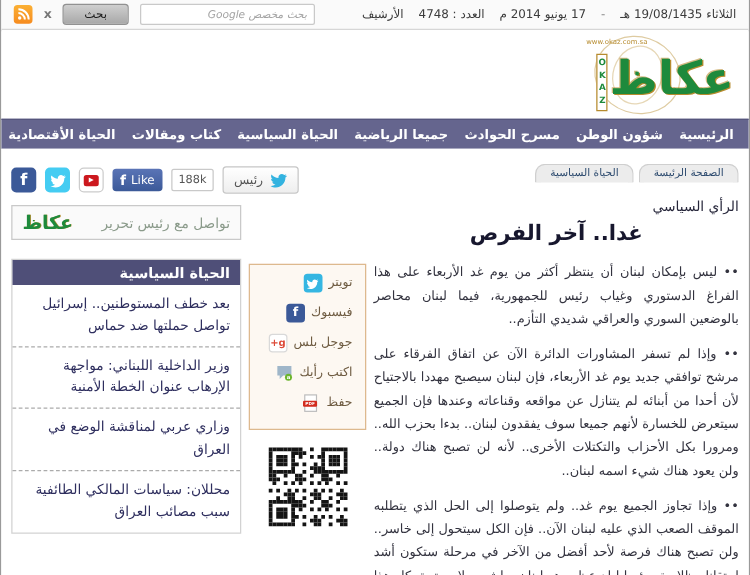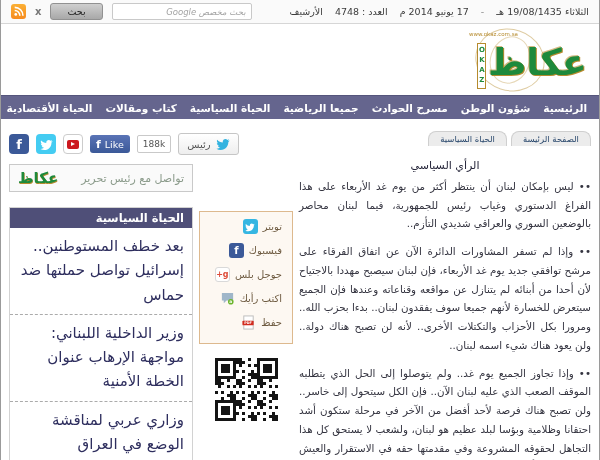--- a/index.html
+++ b/index.html
@@ -33,21 +33,21 @@
   .nav{position:absolute;top:95px;left:0;right:0;height:24px;background:#65658e;border-top:1px solid #55557c;display:flex;align-items:center;gap:13px;padding:0 12px;font-size:10.5px;font-weight:bold}
   .nav a{color:#fff;white-space:nowrap}
 
   
   .content{position:absolute;top:119px;left:0;right:0;bottom:0;background:#fff}
 
   
   .main-col{position:absolute;top:12px;right:8px;width:292px}
   .breadcrumb{display:flex;gap:4px}
   .crumb{background:#ececec;border:1px solid #cfcfcf;border-bottom:none;border-radius:8px 8px 0 0;padding:2px 11px;font-size:8.5px;color:#2c4a6e;white-space:nowrap}
-  .category{text-align:center;font-size:11px;color:#26263a;margin:13px 0 5px}
+  .category{text-align:right;font-size:11px;color:#26263a;margin:13px 0 5px}
   .title{text-align:center;font-size:17px;font-weight:bold;color:#17172e;margin-bottom:12px}
   .para{font-size:10.3px;line-height:1.82;color:#33333f;text-align:justify;margin-bottom:9px}
 
   
   .share-col{position:absolute;top:92px;left:198px;width:94px}
   .share-box{border:1px solid #ddb98e;background:#fdf8f2}
   .share-header{height:20px;background:#b3561d;color:#fff;font-size:10px;font-weight:bold;display:flex;align-items:center;gap:4px;padding:0 7px}
   .share-list{padding:7px 10px 4px}
   .share-item{display:flex;align-items:center;gap:5px;margin-bottom:9px;font-size:10px;color:#6e5b41;cursor:pointer}
   .si{width:15px;height:15px;border-radius:3px;display:inline-flex;align-items:center;justify-content:center;flex:0 0 auto;font-weight:bold}
@@ -68,21 +68,21 @@
   .yt-play:after{content:"";border-left:4px solid #fff;border-top:2.5px solid transparent;border-bottom:2.5px solid transparent}
   .fb-like{display:flex;align-items:center;height:18px;background:linear-gradient(#5a74b6,#3b5998);border-radius:3px;color:#fff;font-size:9.5px;padding:0 6px;gap:4px;cursor:pointer;direction:ltr}
   .fb-like .f{font-weight:bold;font-size:11px}
   .like-count{height:18px;border:1px solid #c9c9c9;background:#fff;border-radius:2px;font-size:9px;color:#555;display:flex;align-items:center;padding:0 5px;direction:ltr}
   .follow-btn{display:flex;align-items:center;gap:5px;height:22px;border:1px solid #c6c6c6;background:linear-gradient(#fff,#eee);border-radius:3px;padding:0 8px;font-size:10px;color:#555;cursor:pointer}
   .contact-box{display:flex;align-items:center;justify-content:space-between;border:1px solid #c9c9c9;background:#fafafa;padding:4px 8px;margin-bottom:15px;cursor:pointer}
   .contact-text{font-size:11px;color:#8a9a8a;font-weight:normal;letter-spacing:.5px}
   .contact-logo{font-size:15px;font-weight:bold;color:#1e8a3c;text-shadow:.5px .5px 0 #b68b2e}
   .side-box{border:1px solid #d2d2d2}
   .side-header{height:20px;background:#4f4f78;color:#fff;font-size:11.5px;font-weight:bold;display:flex;align-items:center;padding:0 8px}
-  .side-item{display:block;padding:6px 8px 7px;font-size:15px;line-height:1.62;color:#2e2e5e;border-bottom:1px dashed #ababab}
+  .side-item{display:block;padding:6px 8px 7px;font-size:11px;line-height:1.62;color:#2e2e5e;border-bottom:1px dashed #ababab}
   .side-item:last-child{border-bottom:none}
 </style>
 </head>
 <body>
 
 <div class="page">
 
   <div class="topbar">
     <div class="tb-dates">
       <span>الثلاثاء 19/08/1435 هـ</span>
@@ -128,20 +128,21 @@
   </nav>
 
   <div class="content">
 
     <div class="main-col">
       <div class="breadcrumb">
         <a class="crumb">الصفحة الرئيسة</a>
         <a class="crumb">الحياة السياسية</a>
       </div>
       <div class="category">الرأي السياسي</div>
+      <h1 class="title">غدا.. آخر الفرص</h1>
       <p class="para">•• ليس بإمكان لبنان أن ينتظر أكثر من يوم غد الأربعاء على هذا الفراغ الدستوري وغياب رئيس للجمهورية، فيما لبنان محاصر بالوضعين السوري والعراقي شديدي التأزم..</p>
       <p class="para">•• وإذا لم تسفر المشاورات الدائرة الآن عن اتفاق الفرقاء على مرشح توافقي جديد يوم غد الأربعاء، فإن لبنان سيصبح مهددا بالاجتياح لأن أحدا من أبنائه لم يتنازل عن مواقعه وقناعاته وعندها فإن الجميع سيتعرض للخسارة لأنهم جميعا سوف يفقدون لبنان.. بدءا بحزب الله.. ومرورا بكل الأحزاب والتكتلات الأخرى.. لأنه لن تصبح هناك دولة.. ولن يعود هناك شيء اسمه لبنان..</p>
       <p class="para">•• وإذا تجاوز الجميع يوم غد.. ولم يتوصلوا إلى الحل الذي يتطلبه الموقف الصعب الذي عليه لبنان الآن.. فإن الكل سيتحول إلى خاسر.. ولن تصبح هناك فرصة لأحد أفضل من الآخر في مرحلة ستكون أشد احتقانا وظلامية وبؤسا لبلد عظيم هو لبنان، ولشعب لا يستحق كل هذا التجاهل لحقوقه المشروعة وفي مقدمتها حقه في الاستقرار والعيش الكريم والطمأنينة التي يشتاق إليها كل مواطن ولا يجدها اللبنانيون في بلدهم الجميل.</p>
     </div>
 
     <div class="share-col">
       <aside class="share-box">
         <div class="share-list">
           <a class="share-item">
             <span>تويتر</span>

